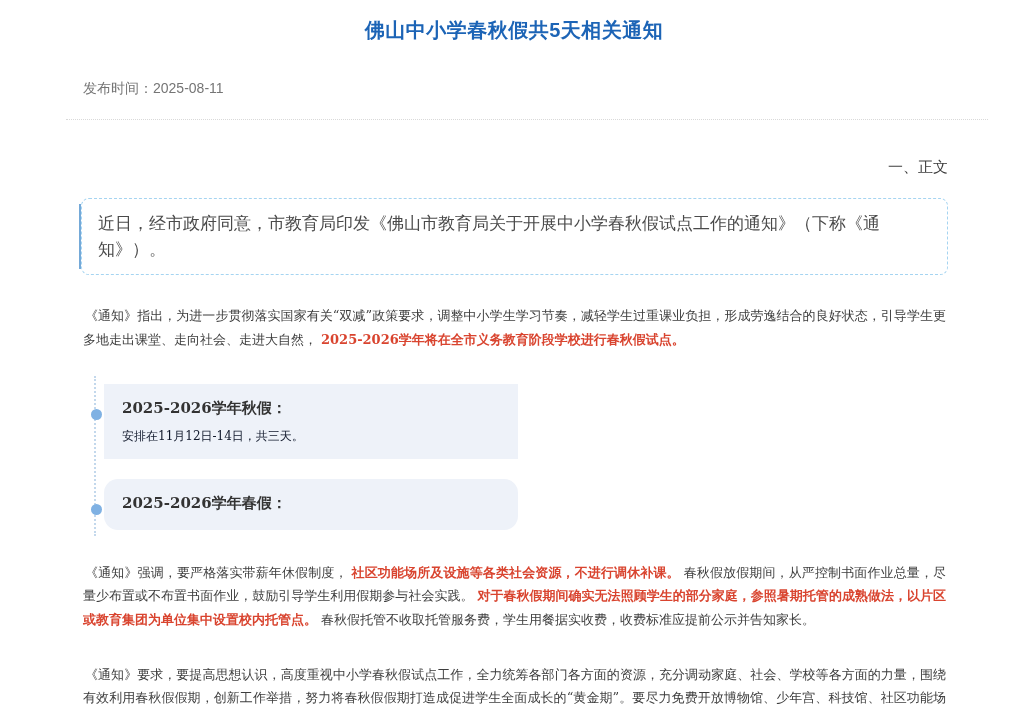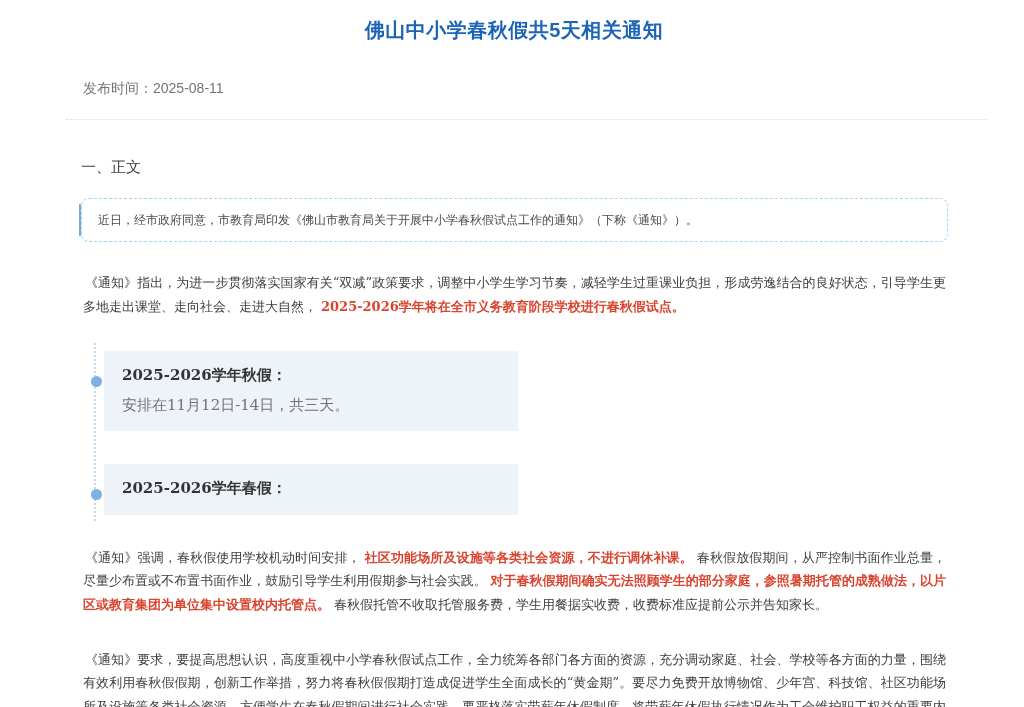--- a/index.html
+++ b/index.html
@@ -27,32 +27,33 @@
   .dotted-divider {
     margin: 13px 36px 0 62px;
     border-bottom: 1px dotted #d9d9d9;
     height: 1px;
   }
 
   .section-heading {
     margin: 36px 74px 0 75px;
     font-size: 15px;
     color: #3c3c3c;
+    text-align: right;
   }
 
   .content { margin: 0 74px 0 75px; }
 
   .quote-box {
     position: relative;
     margin-top: 17px;
     border: 1px dashed #a5d4f1;
     border-radius: 8px;
     padding: 12px 16px;
     font-family: "DejaVu Serif", serif;
-    font-size: 12px;
+    font-size: 17px;
     color: #4a4a4a;
     line-height: 1.5;
     background: #ffffff;
   }
   .quote-box::before {
     content: "";
     position: absolute;
     left: -3px;
     top: 5px;
     bottom: 5px;
@@ -83,39 +84,39 @@
     border-left: 2px dotted #c3d8ec;
   }
   .timeline-item {
     position: relative;
     margin-left: 8px;
     width: 414px;
     background: #eef2f9;
     padding: 10px 16px 11px 16px;
     font-family: "DejaVu Serif", serif;
   }
-  .timeline-item + .timeline-item { margin-top: 33px; }
+  .timeline-item + .timeline-item { margin-top: 20px; border-radius: 14px; }
   .timeline-item .dot {
     position: absolute;
     left: -13px;
     top: 25px;
     width: 11px;
     height: 11px;
     border-radius: 50%;
     background: #7fb1e3;
   }
   .timeline-item .tl-title {
     font-size: 15px;
     font-weight: bold;
     color: #333333;
     line-height: 1.7;
   }
   .timeline-item .tl-body {
-    font-size: 15px;
-    color: #737373;
+    font-size: 12px;
+    color: #0f172a;
     line-height: 1.7;
   }
 </style>
 </head>
 <body>
 
 <h1 class="doc-title">佛山中小学春秋假共5天相关通知</h1>
 
 <div class="meta-row">
   <span>发布时间：2025-08-11</span>
@@ -135,15 +136,15 @@
         <span class="dot"></span>
         <div class="tl-title">2025-2026学年秋假：</div>
         <div class="tl-body">安排在11月12日-14日，共三天。</div>
       </div>
       <div class="timeline-item">
         <span class="dot"></span>
         <div class="tl-title">2025-2026学年春假：</div>
       </div>
     </div>
 
-  <div class="para"><span class="">《通知》强调，春秋假使用学校机动时间安排，</span><span class="em">社区功能场所及设施等各类社会资源，不进行调休补课。</span><span class="">春秋假放假期间，从严控制书面作业总量，尽量少布置或不布置书面作业，鼓励引导学生利用假期参与社会实践。</span><span class="em">对于春秋假期间确实无法照顾学生的部分家庭，参照暑期托管的成熟做法，以片区或教育集团为单位集中设置校内托管点。</span><span class="">春秋假托管不收取托管服务费，学生用餐据实收费，收费标准应提前公示并告知家长。</span></div>
+  <div class="para"><span class="">《通知》强调，要严格落实带薪年休假制度，</span><span class="em">社区功能场所及设施等各类社会资源，不进行调休补课。</span><span class="">春秋假放假期间，从严控制书面作业总量，尽量少布置或不布置书面作业，鼓励引导学生利用假期参与社会实践。</span><span class="em">对于春秋假期间确实无法照顾学生的部分家庭，参照暑期托管的成熟做法，以片区或教育集团为单位集中设置校内托管点。</span><span class="">春秋假托管不收取托管服务费，学生用餐据实收费，收费标准应提前公示并告知家长。</span></div>
   <div class="para"><span class="">《通知》要求，要提高思想认识，高度重视中小学春秋假试点工作，全力统筹各部门各方面的资源，充分调动家庭、社会、学校等各方面的力量，围绕有效利用春秋假假期，创新工作举措，努力将春秋假假期打造成促进学生全面成长的“黄金期”。要尽力免费开放博物馆、少年宫、科技馆、社区功能场所及设施等各类社会资源，方便学生在春秋假期间进行社会实践。要严格落实带薪年休假制度，将带薪年休假执行情况作为工会维护职工权益的重要内容。要加强家庭教育，帮助家长树立科学的育人观，引导家长利用春秋假陪伴孩子亲近自然、增长见识，领略山川秀美，感受风土人情，家校社联动促进孩子德智体美劳全面发展。</span></div>
 </div>
 
 </body></html>

